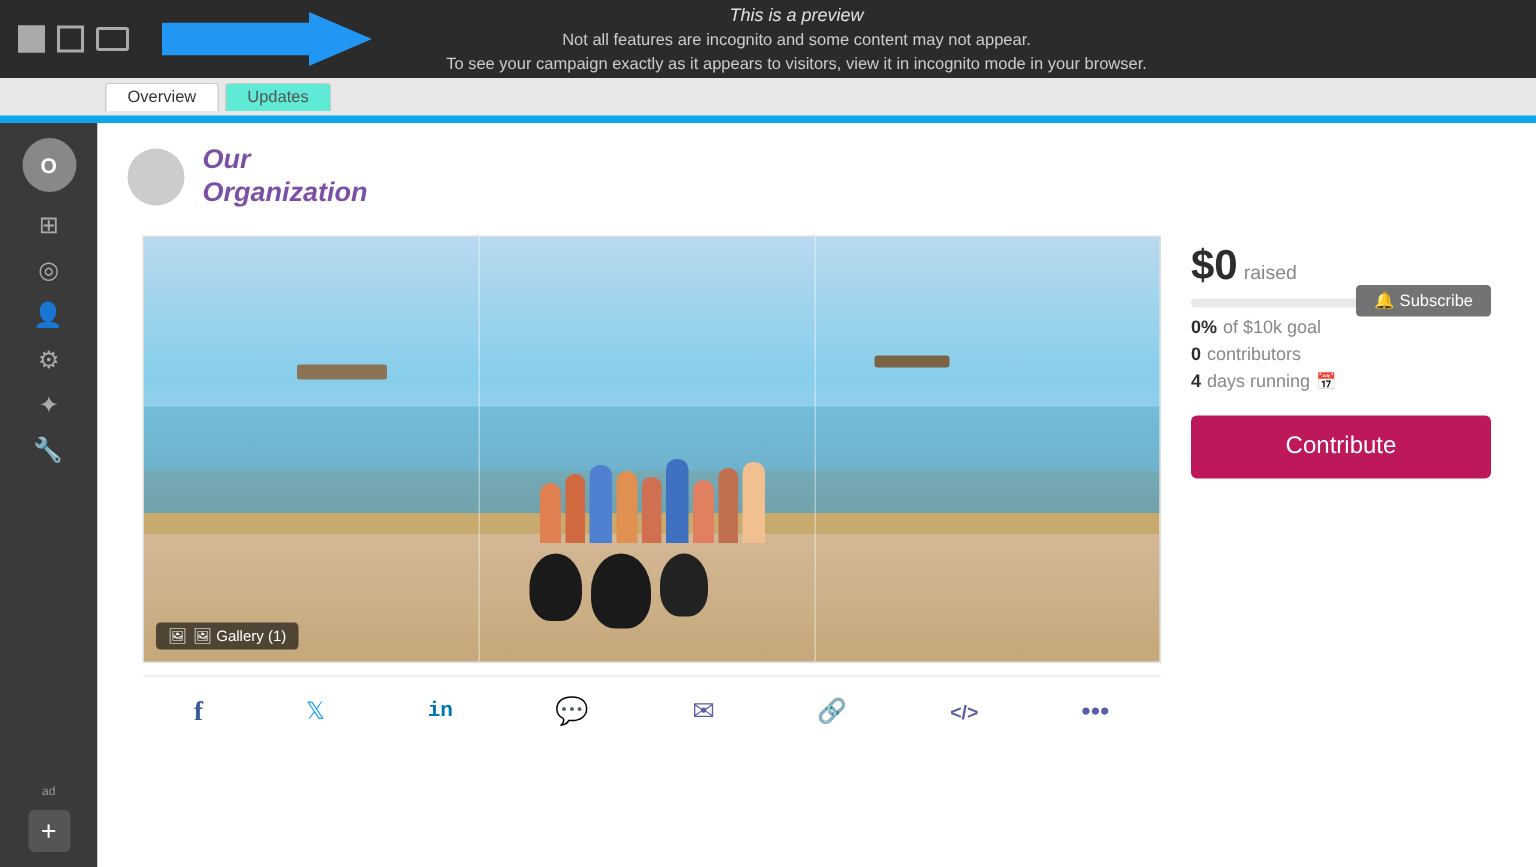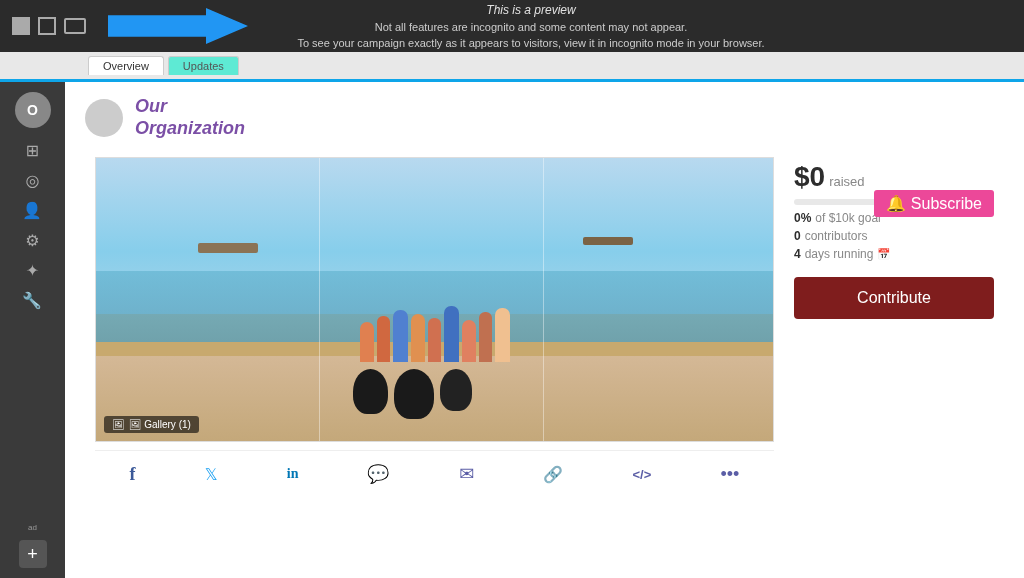--- a/index.html
+++ b/index.html
@@ -61,23 +61,23 @@
       color: #e0e0e0;
       font-size: 12px;
     }
 
     
     .nav-bar {
       background: #e8e8e8;
       height: 30px;
       display: flex;
       align-items: center;
-      padding: 0 88px;
+      padding: 0 70px;
       gap: 4px;
-      border-bottom: 3px solid #0ea5e9;
+      border-bottom: 5px solid #0ea5e9;
     }
     .nav-tab {
       background: #5eead4;
       border: 1px solid #ccc;
       border-bottom: none;
       padding: 3px 14px;
       font-size: 11px;
       color: #555;
       cursor: pointer;
       border-radius: 3px 3px 0 0;
@@ -187,25 +187,25 @@
       font-weight: bold;
       color: #2d2d2d;
       margin-bottom: 12px;
     }
 
     
     .subscribe-btn {
       position: absolute;
       top: 108px;
       right: 30px;
-      background: #ec4899;
+      background: #737373;
       color: white;
       border: none;
       padding: 4px 12px;
-      font-size: 16px;
+      font-size: 11px;
       border-radius: 3px;
       cursor: pointer;
       display: flex;
       align-items: center;
       gap: 4px;
     }
 
     
     .campaign-body {
       display: flex;
@@ -336,21 +336,21 @@
     }
     .stat-bold {
       font-weight: bold;
       color: #2d2d2d;
     }
     .stat-muted {
       color: #888;
     }
     .contribute-btn {
       width: 100%;
-      background: #7f1d1d;
+      background: #be185d;
       color: white;
       border: none;
       padding: 12px;
       font-size: 16px;
       border-radius: 4px;
       cursor: pointer;
       margin-top: 12px;
     }
 
     
@@ -460,21 +460,21 @@
 
             <div class="gallery-label">
               <span>🖼</span>
               <span>🖼 Gallery (1)</span>
             </div>
           </div>
 
           <div class="social-bar">
             <span class="social-icon" style="font-family:serif; font-weight:bold; font-size:18px; color:#3b5998;">f</span>
             <span class="social-icon" style="color:#1da1f2; font-size:16px;">𝕏</span>
-            <span class="social-icon" style="color:#0077b5; font-size:14px; font-weight:bold; font-family:Liberation Serif, serif;">in</span>
+            <span class="social-icon" style="color:#0077b5; font-size:14px; font-weight:bold; font-family:Liberation Mono, monospace;">in</span>
             <span class="social-icon" style="color:#0084ff; font-size:18px;">💬</span>
             <span class="social-icon" style="color:#5b5ea6; font-size:18px;">✉</span>
             <span class="social-icon" style="color:#5b5ea6; font-size:16px;">🔗</span>
             <span class="social-icon" style="color:#5b5ea6; font-size:13px; font-weight:bold;">&lt;/&gt;</span>
             <span class="social-icon" style="color:#5b5ea6; font-size:18px;">•••</span>
           </div>
         </div>
 
         <div class="stats-panel">
           <div class="raised-amount">

